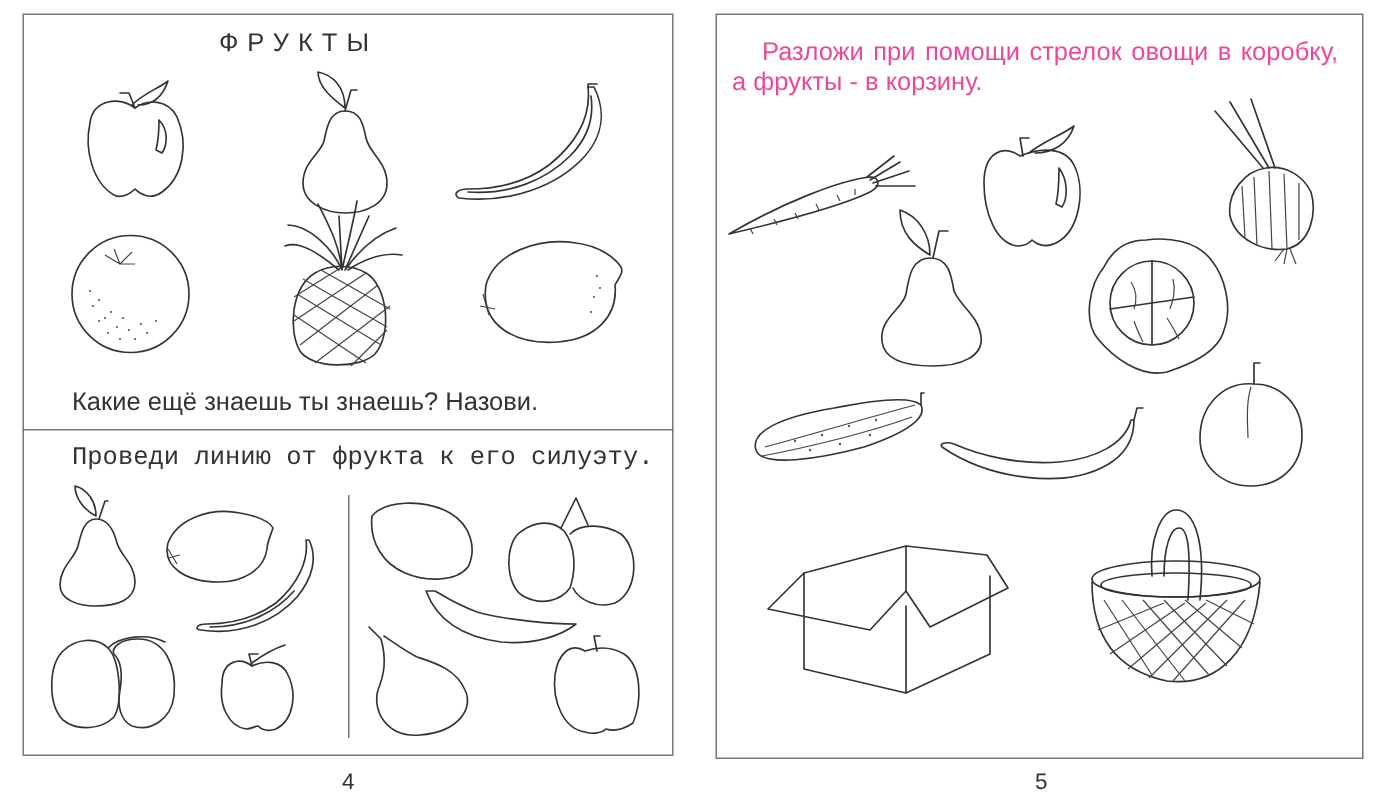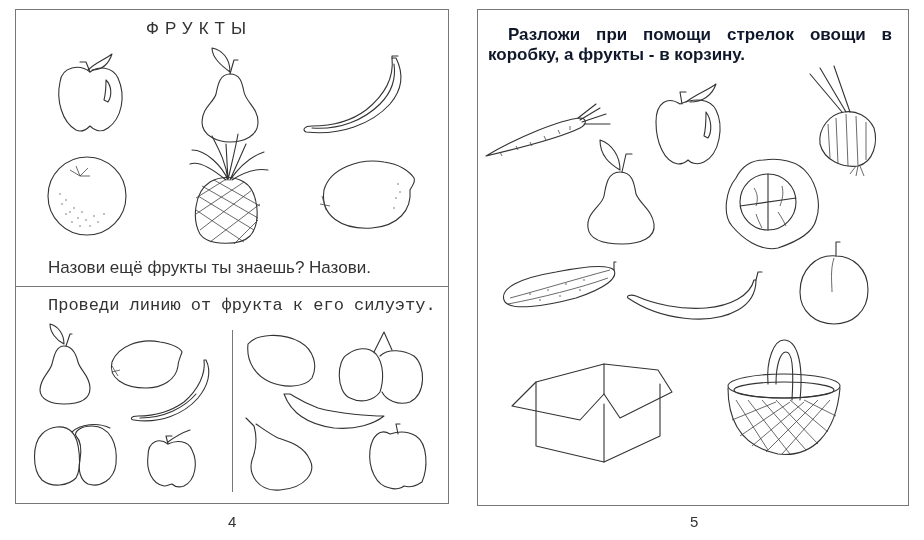--- a/index.html
+++ b/index.html
@@ -5,39 +5,39 @@
   html,body{margin:0;padding:0;}
   body{width:924px;height:540px;background:#ffffff;position:relative;overflow:hidden;font-family:"Liberation Sans",sans-serif;color:#333;}
   .page-box{position:absolute;border:1.5px solid #777;background:#fff;box-sizing:border-box;}
   #left-box{left:15px;top:9px;width:434px;height:495px;}
   #right-box{left:477px;top:9px;width:432px;height:497px;}
   .divider-h{position:absolute;left:15px;top:286px;width:434px;height:0;border-top:1.5px solid #777;}
   .divider-v{position:absolute;left:232px;top:330px;width:0;height:162px;border-left:1.2px solid #777;}
   .title{position:absolute;left:15px;top:19px;width:368px;text-align:center;font-size:17px;letter-spacing:6px;color:#333;}
   .q1{position:absolute;left:48px;top:258px;font-size:17px;color:#333;}
   .q2{position:absolute;left:48px;top:296px;font-size:17px;color:#333;font-family:Liberation Mono, monospace;}
-  .instr{position:absolute;left:488px;top:25px;width:404px;font-size:17px;line-height:20px;color:#0f172a;text-align:justify;text-indent:20px;font-weight:bold;}
+  .instr{position:absolute;left:488px;top:25px;width:404px;font-size:17px;line-height:20px;color:#ec4899;text-align:justify;text-indent:20px;}
   .pagenum{position:absolute;top:513px;font-size:15px;color:#333;}
   #pn-left{left:228px;}
   #pn-right{left:690px;}
   svg.art{position:absolute;left:0;top:0;}
   .ln{fill:none;stroke:#333;stroke-width:1.1;stroke-linecap:round;stroke-linejoin:round;}
   .lt{fill:none;stroke:#444;stroke-width:0.8;}
   .dot{fill:#555;}
 </style>
 </head>
 <body>
 
 <div class="page-box" id="left-box"></div>
 <div class="divider-h"></div>
 <div class="divider-v"></div>
 <div class="page-box" id="right-box"></div>
 
 <div class="title">ФРУКТЫ</div>
-<div class="q1">Назови ещё фрукты ты знаешь? Назови.</div>
+<div class="q1">Какие ещё знаешь ты знаешь? Назови.</div>
 <div class="q2">Проведи линию от фрукта к его силуэту.</div>
 <div class="instr">Разложи при помощи стрелок овощи в коробку, а фрукты - в корзину.</div>
 <div class="pagenum" id="pn-left">4</div>
 <div class="pagenum" id="pn-right">5</div>
 
 <svg class="art" width="924" height="540" viewBox="0 0 924 540">
 
   <g>
     <path class="ln" d="M90,72 C80,64 62,66 60,82 C56,100 62,122 76,130 C82,133 88,128 90,126 C93,129 100,134 108,128 C122,118 126,96 118,78 C112,66 98,66 90,72 Z"></path>
     <path class="ln" d="M90,72 L86,62 L80,62"></path>

